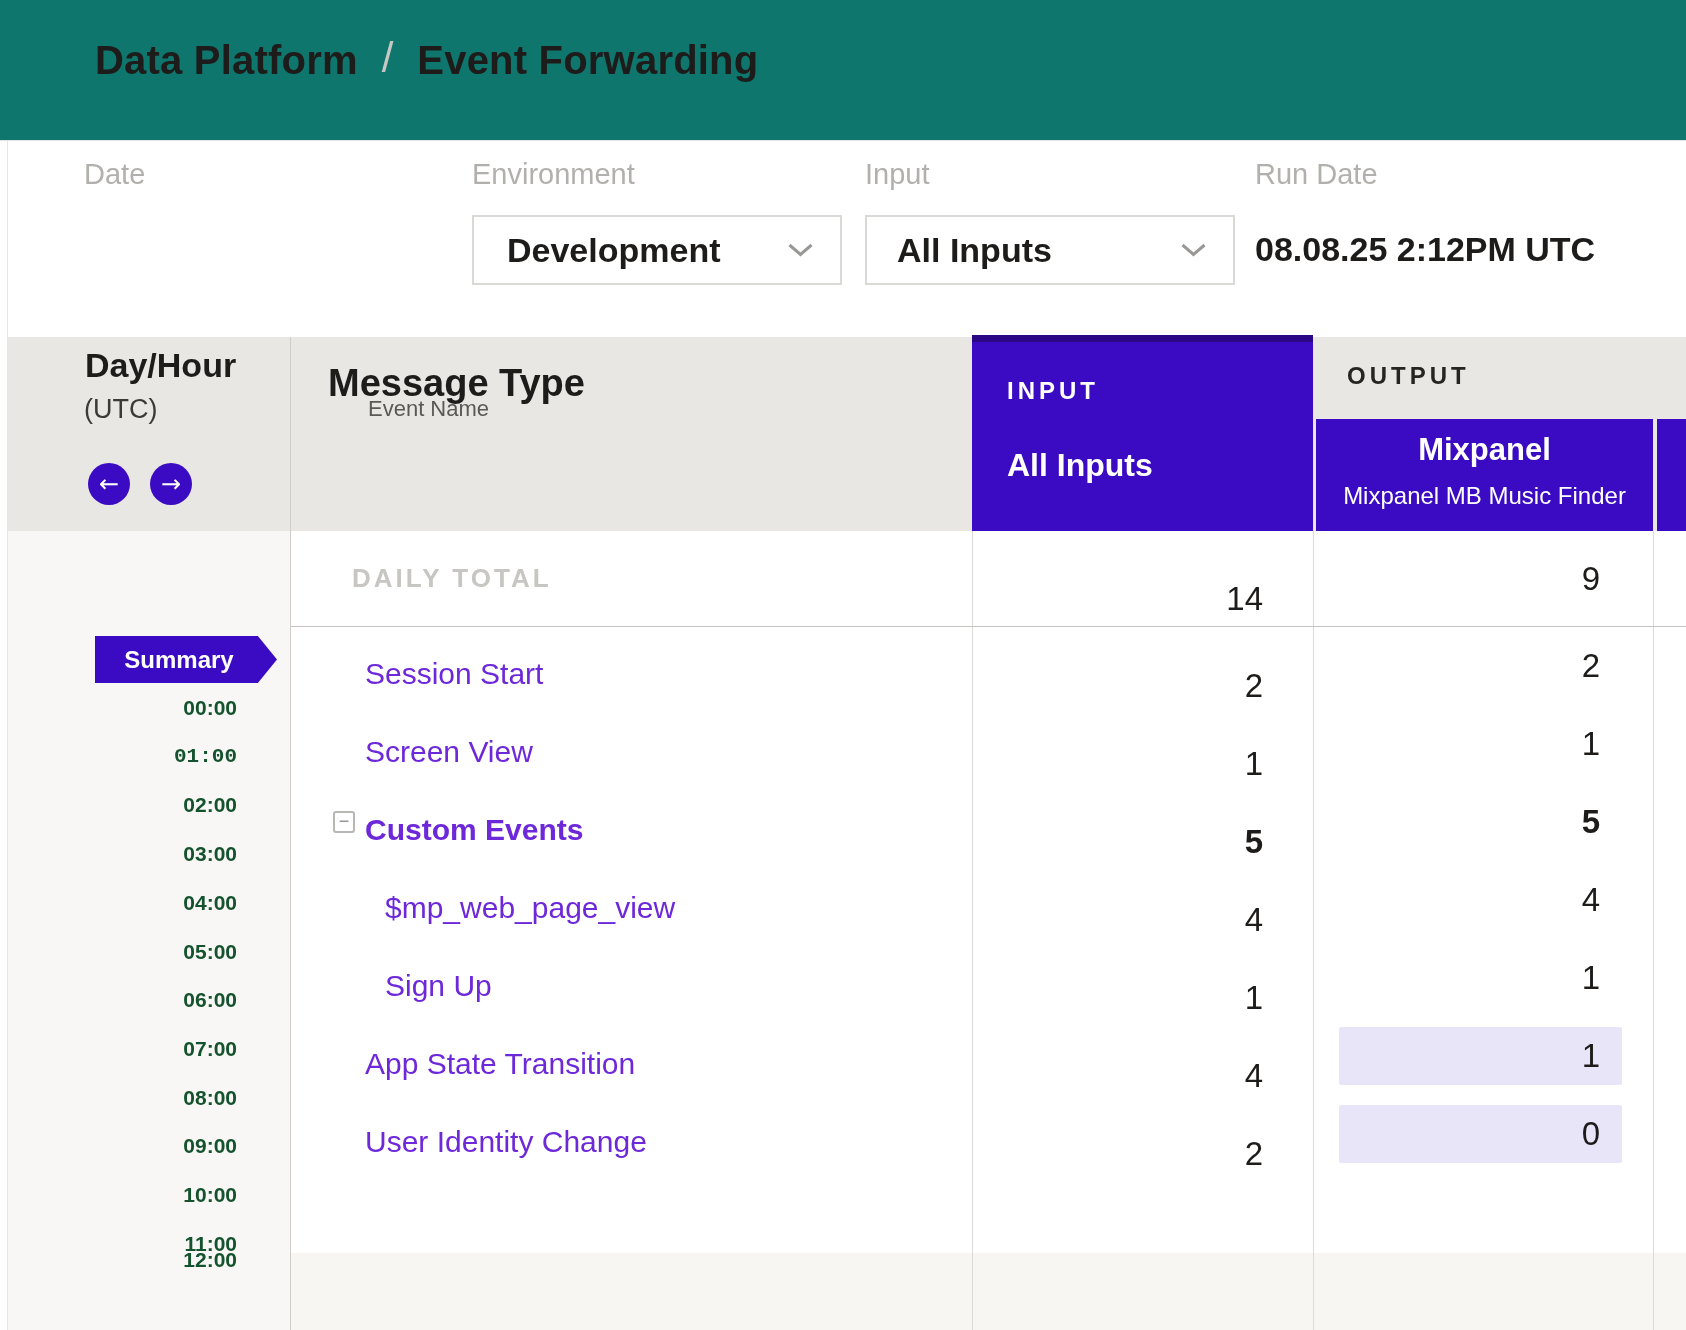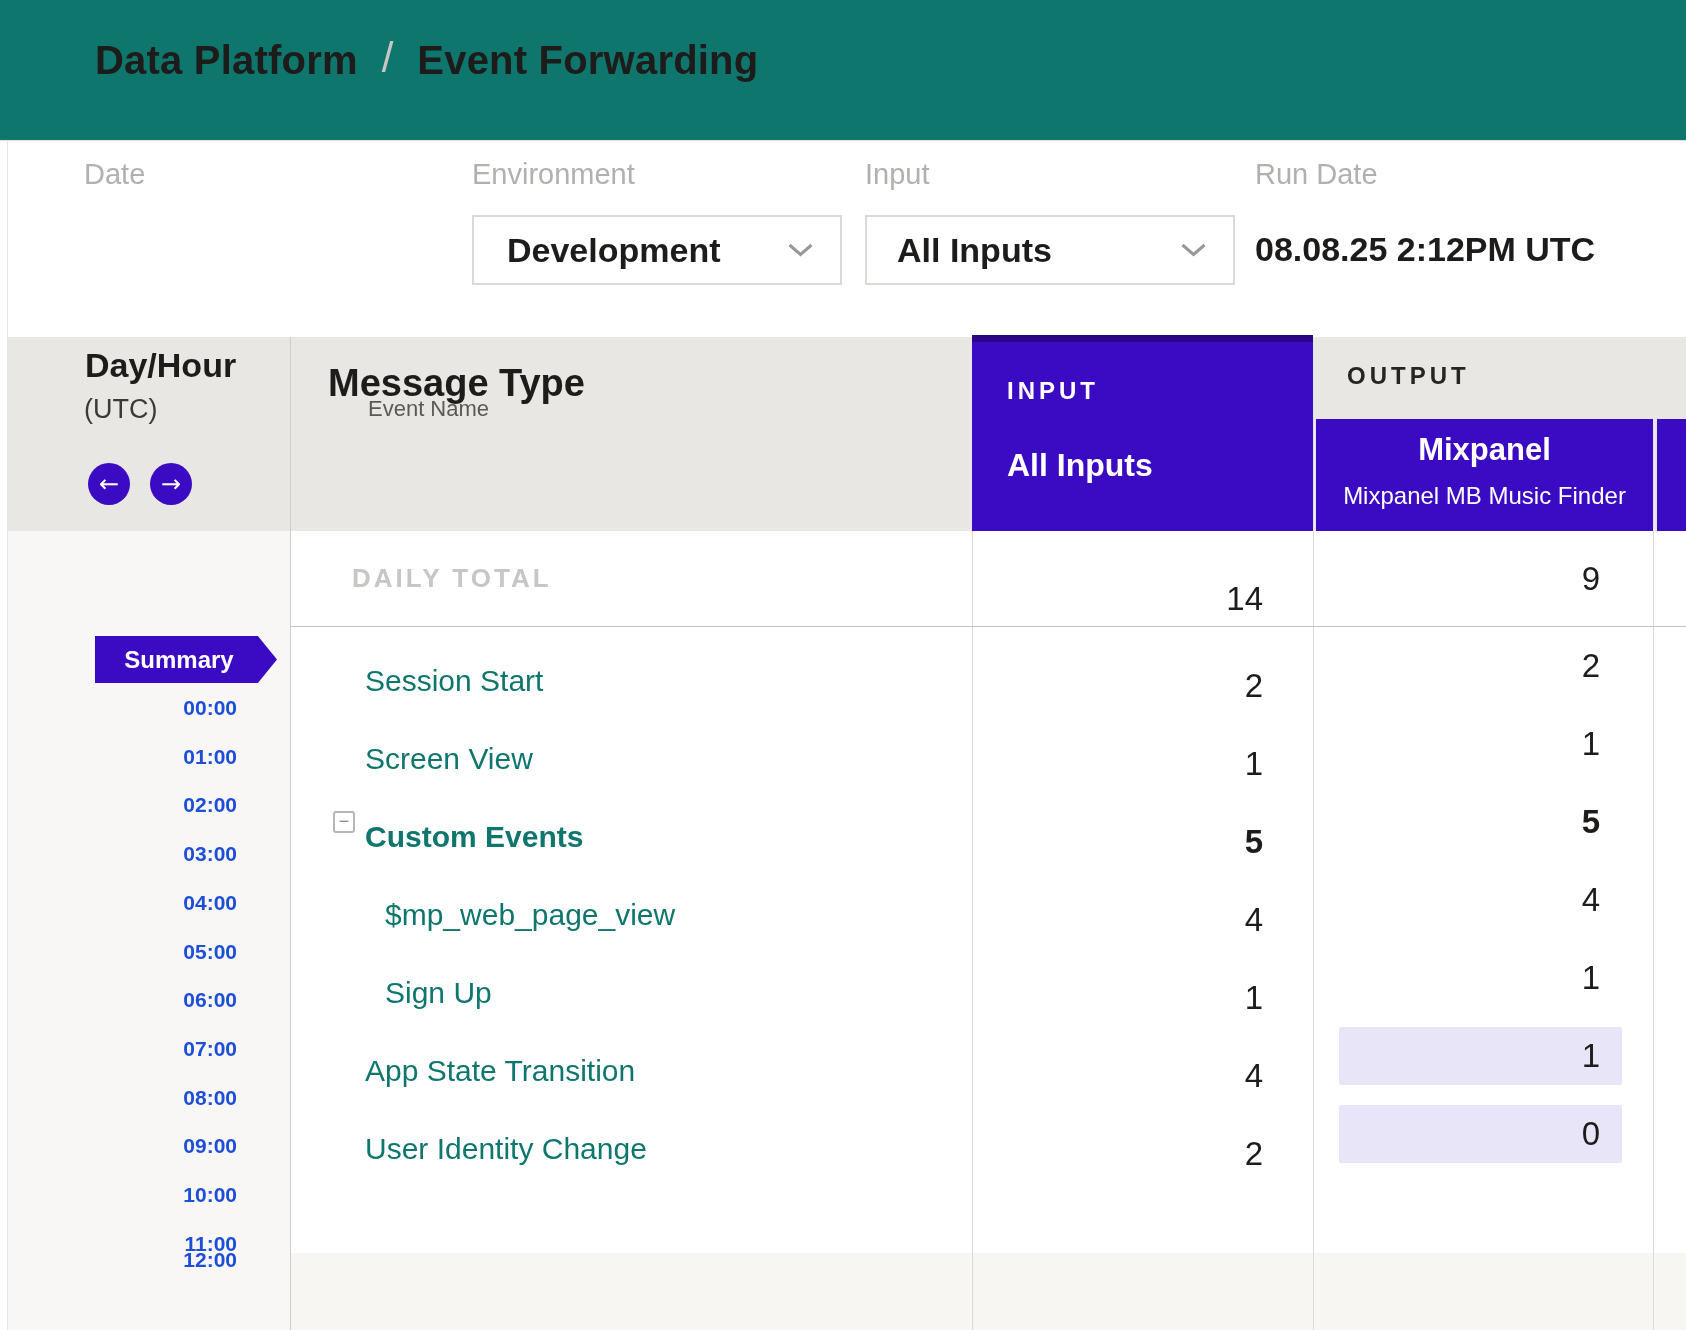--- a/index.html
+++ b/index.html
@@ -55,32 +55,32 @@
   .vline-b{left:1313px;top:531px;height:799px;}
   .vline-c{left:1653px;top:531px;height:799px;}
   .bottom-band{position:absolute;left:291px;top:1253px;width:1395px;height:77px;background:#f7f6f3;}
 
   
   .summary-badge{position:absolute;left:95px;top:636px;width:182px;height:47px;background:var(--purple);
                  clip-path:polygon(0 0,89.5% 0,100% 50%,89.5% 100%,0 100%);
                  display:flex;align-items:center;justify-content:center;cursor:pointer;}
   .summary-badge span{color:#fff;font-size:24px;font-weight:700;margin-right:14px;}
   .hour-label{position:absolute;left:8px;width:229px;height:48px;line-height:48px;
-              text-align:right;font-size:21px;font-weight:700;color:#1d4ed8;cursor:pointer;}
+              text-align:right;font-size:21px;font-weight:700;color:#14532d;cursor:pointer;}
 
   
   .daily-row{position:absolute;left:291px;top:531px;width:1395px;height:95px;border-bottom:1px solid #c6c4c0;text-decoration:underline;}
   .daily-label{position:absolute;left:61px;top:0;height:95px;line-height:95px;
                font-size:26px;font-weight:700;letter-spacing:3px;color:#c8c6c2;}
   .val{position:absolute;top:0;height:100%;display:flex;align-items:center;font-size:33px;color:#1d1c1a;}
   .input-val{right:423px;margin-top:20px;} .output-val{right:86px;}
   .rows{position:absolute;left:291px;top:627px;width:1395px;}
   .grid-row{position:relative;width:1395px;height:78px;}
-  .row-label{position:absolute;left:74px;top:15px;height:78px;display:flex;align-items:center;
-             font-size:30px;color:#0f766e;white-space:nowrap;text-align:center;}
+  .row-label{position:absolute;left:74px;top:8px;height:78px;display:flex;align-items:center;
+             font-size:30px;color:#6d28d9;white-space:nowrap;text-align:center;}
   .row-label.indent{left:94px;}
   .bold{font-weight:700;}
   .collapse-box{position:absolute;left:42px;top:28px;width:22px;height:22px;box-sizing:border-box;
                 border:2px solid #b9b7b3;border-radius:3px;color:#8a8885;font-size:18px;line-height:17px;
                 text-align:center;cursor:pointer;background:transparent;}
   .hl{position:absolute;left:1048px;top:10px;width:283px;height:58px;background:var(--highlight);border-radius:2px;}
 
   svg{display:block;}
 </style>
 </head>
@@ -153,21 +153,21 @@
   <div class="vline vline-day"></div>
   <div class="vline vline-a"></div>
   <div class="vline vline-b"></div>
   <div class="vline vline-c"></div>
 
   <div class="summary-badge">
     <span>Summary</span>
   </div>
   <div id="hours-container">
       <div class="hour-label" style="top: 684px;">00:00</div>
-      <div class="hour-label" style="top: 732.7px;">01:00</div>
+      <div class="hour-label" style="top: 732.7px; font-family: Liberation Mono, monospace;">01:00</div>
       <div class="hour-label" style="top: 781.4px;">02:00</div>
       <div class="hour-label" style="top: 830.1px;">03:00</div>
       <div class="hour-label" style="top: 878.8px;">04:00</div>
       <div class="hour-label" style="top: 927.5px;">05:00</div>
       <div class="hour-label" style="top: 976.2px;">06:00</div>
       <div class="hour-label" style="top: 1024.9px;">07:00</div>
       <div class="hour-label" style="top: 1073.6px;">08:00</div>
       <div class="hour-label" style="top: 1122.3px;">09:00</div>
       <div class="hour-label" style="top: 1171px;">10:00</div>
       <div class="hour-label" style="top: 1219.7px;">11:00</div>

